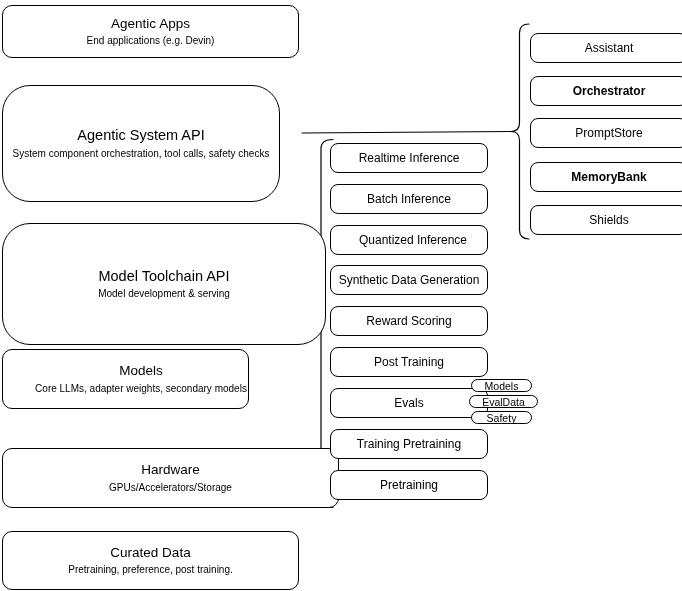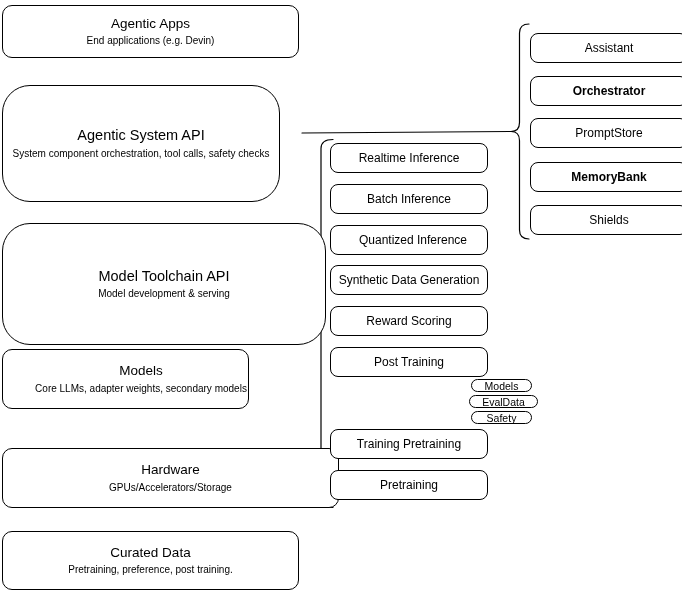--- a/index.html
+++ b/index.html
@@ -105,20 +105,23 @@
   </div>
   <div class="node mbox" style="top:265px;">
     <span>Synthetic Data Generation</span>
   </div>
   <div class="node mbox" style="top:306px;">
     <span>Reward Scoring</span>
   </div>
   <div class="node mbox" style="top:347px;">
     <span>Post Training</span>
   </div>
+  <div class="node mbox" style="top:388px;">
+    <span>Evals</span>
+  </div>
   <div class="node mbox" style="top:429px;">
     <span>Training Pretraining</span>
   </div>
   <div class="node mbox" style="top:470px;">
     <span>Pretraining</span>
   </div>
 
   <div class="node pill" style="left:471px; top:379px; width:61px;">
     <span>Models</span>
   </div>

